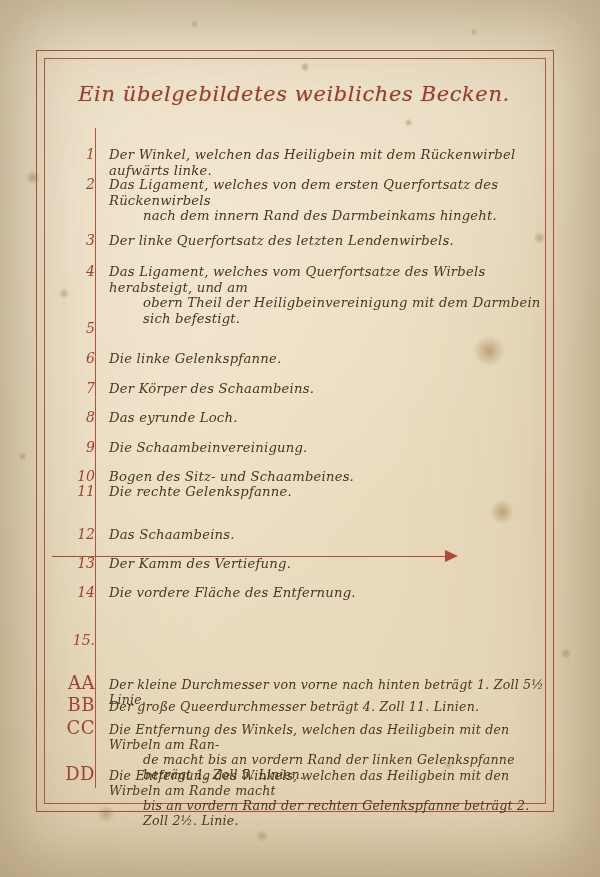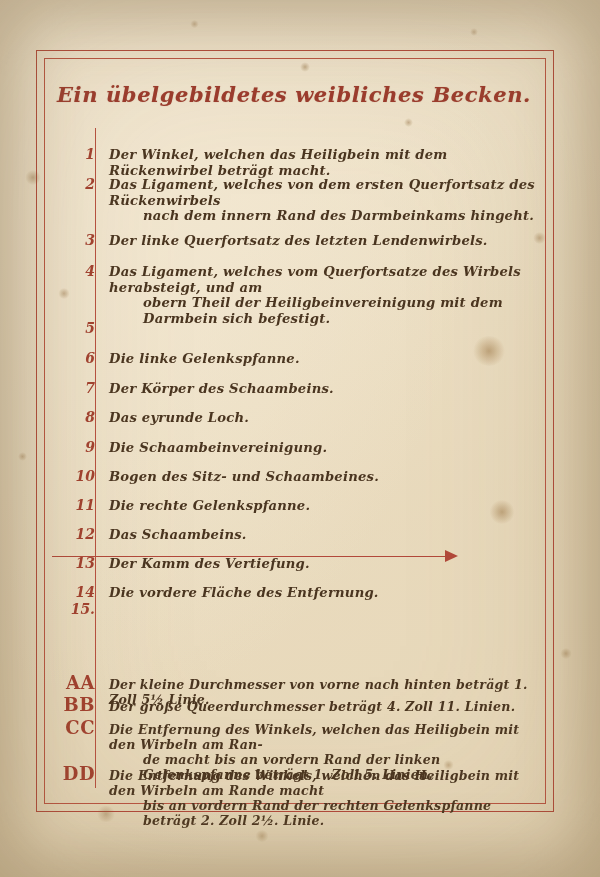--- a/index.html
+++ b/index.html
@@ -67,21 +67,20 @@
     z-index: 3;
   }
 
   #content {
     position: absolute;
     left: 44px;
     top: 58px;
     width: 500px;
     height: 744px;
     z-index: 4;
-    font-weight: bold;
   }
 
   #title {
     position: absolute;
     left: 0;
     top: 24px;
     width: 500px;
     text-align: center;
     font-family: "DejaVu Serif", serif;
     font-style: italic;
@@ -176,21 +175,21 @@
 
   <div id="border-outer"></div>
   <div id="border-inner"></div>
   <div id="vrule"></div>
 
   <div id="content">
     <div id="title">Ein übelgebildetes weibliches Becken.</div>
 
     <div class="row" style="top:88px">
       <div class="num">1</div>
-      <div class="txt">Der Winkel, welchen das Heiligbein mit dem Rückenwirbel beträgt macht.</div>
+      <div class="txt">Der Winkel, welchen das Heiligbein mit dem Rückenwirbel aufwärts linke.</div>
     </div>
 
     <div class="row" style="top:118px">
       <div class="num">2</div>
       <div class="txt">
         <span>Das Ligament, welches von dem ersten Querfortsatz des Rückenwirbels</span>
         <span class="l2">nach dem innern Rand des Darmbeinkams hingeht.</span>
       </div>
     </div>
 
@@ -229,41 +228,41 @@
     <div class="row" style="top:381px">
       <div class="num">9</div>
       <div class="txt">Die Schaambeinvereinigung.</div>
     </div>
 
     <div class="row" style="top:410px">
       <div class="num">10</div>
       <div class="txt">Bogen des Sitz- und Schaambeines.</div>
     </div>
 
-    <div class="row" style="top:439px">
+    <div class="row" style="top:425px">
       <div class="num">11</div>
       <div class="txt">Die rechte Gelenkspfanne.</div>
     </div>
 
     <div class="row" style="top:468px">
       <div class="num">12</div>
       <div class="txt">Das Schaambeins.</div>
     </div>
 
     <div class="row" style="top:497px">
       <div class="num">13</div>
       <div class="txt">Der Kamm des Vertiefung.</div>
     </div>
 
     <div class="row" style="top:526px">
       <div class="num">14</div>
       <div class="txt">Die vordere Fläche des Entfernung.</div>
     </div>
 
-    <div class="row" style="top:543px">
+    <div class="row" style="top:574px">
       <div class="num">15.</div>
     </div>
 
     <div class="row letters" style="top:614px">
       <div class="num">AA</div>
       <div class="txt">Der kleine Durchmesser von vorne nach hinten beträgt 1. Zoll 5½ Linie.</div>
     </div>
 
     <div class="row letters" style="top:636px">
       <div class="num">BB</div>

